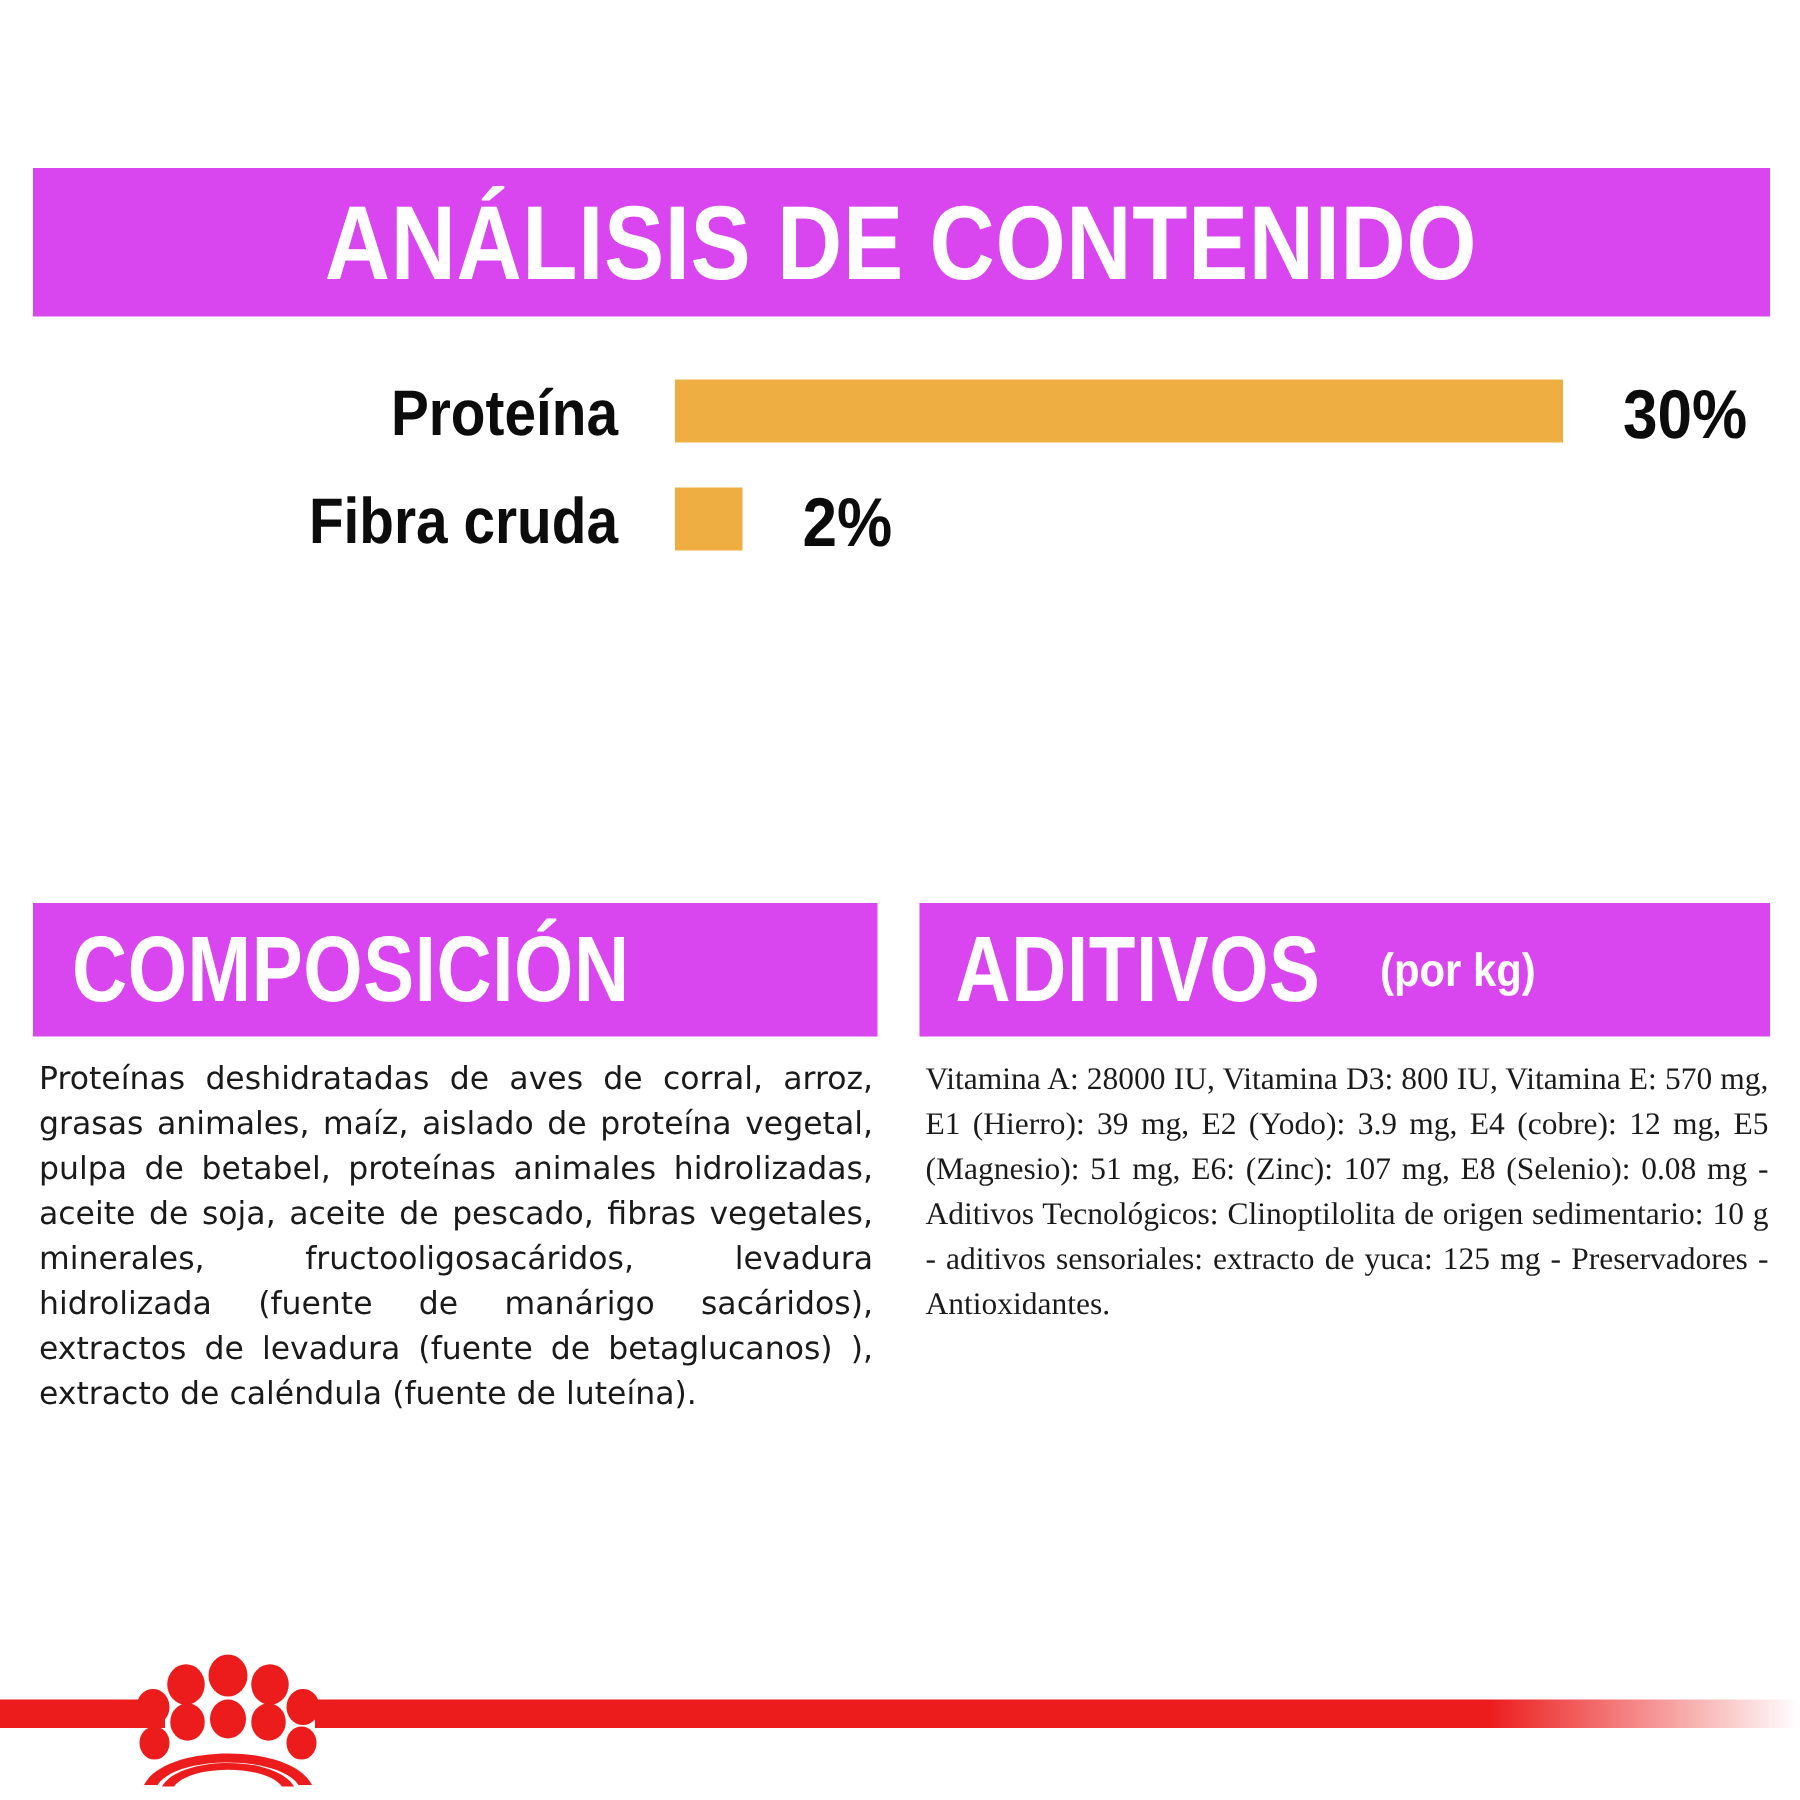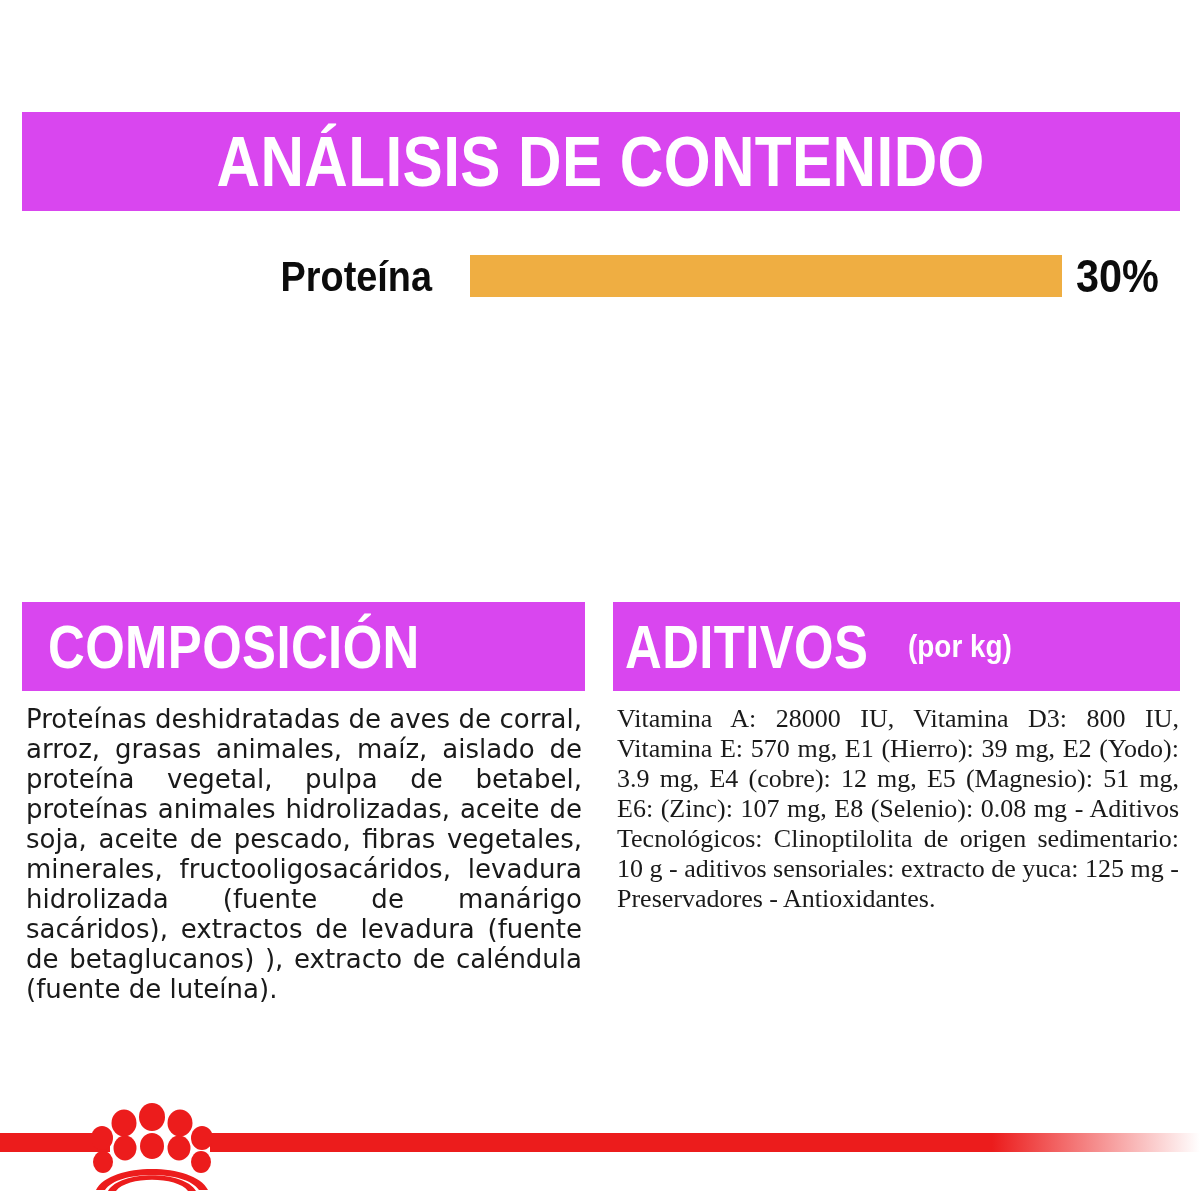--- a/index.html
+++ b/index.html
@@ -55,42 +55,42 @@
     left: 0;
     top: 240px;
     width: 1200px;
     height: 230px;
   }
   .chart-row {
     position: relative;
     height: 72px;
     display: flex;
     align-items: center;
-    margin-left: 20px;
   }
   .row-label {
     position: absolute;
     left: 0;
     width: 412px;
     text-align: right;
     font-family: "Liberation Sans", sans-serif;
     font-weight: bold;
     font-size: 43px;
     color: #0c0c0c;
     transform: scaleX(0.88);
     transform-origin: right center;
     white-space: nowrap;
     line-height: 1;
   }
   .bar-wrap {
     position: absolute;
     left: 450px;
     right: 0;
     display: flex;
-    align-items: center;
+    align-items: flex-start;
+    gap: 26px;
   }
   .bar {
     background: #efae42;
     height: 42px;
     flex: 0 0 auto;
   }
   .bar-value {
     font-family: "Liberation Sans", sans-serif;
     font-weight: bold;
     font-size: 46px;
@@ -112,39 +112,39 @@
     padding-left: 26px;
   }
   #composition-banner .banner-title { font-size: 62px; }
 
   #additives-banner {
     position: absolute;
     left: 613px;
     top: 602px;
     width: 567px;
     height: 89px;
-    padding-left: 12px;
+    padding-left: 24px;
   }
   #additives-banner .banner-title { font-size: 62px; }
   #additives-banner .banner-subtitle {
     color: #ffffff;
     font-family: "Liberation Sans", sans-serif;
     font-weight: bold;
     font-size: 31px;
     transform: scaleX(0.9);
     transform-origin: left center;
     white-space: nowrap;
     margin-left: -14px;
     line-height: 1;
   }
 
   .body-text {
     position: absolute;
     font-family: "DejaVu Sans", sans-serif;
-    font-size: 26px;
+    font-size: 21px;
     line-height: 30px;
     color: #1a1a1a;
     text-align: justify;
     text-justify: inter-word;
   }
   #composition-text {
     left: 26px;
     top: 704px;
     width: 556px;
   }
@@ -198,20 +198,27 @@
 
   <div class="chart-row">
     <div class="row-label">Proteína</div>
     <div class="bar-wrap">
       <div class="bar" style="width:592px"></div>
       <div class="bar-value">30%</div>
     </div>
   </div>
 
 
+  <div class="chart-row">
+    <div class="row-label">Fibra cruda</div>
+    <div class="bar-wrap">
+      <div class="bar" style="width:45px"></div>
+      <div class="bar-value">2%</div>
+    </div>
+  </div>
 
 </div>
 
 <div class="banner" id="composition-banner">
   <div class="banner-title">COMPOSICIÓN</div>
 </div>
 <div class="body-text" id="composition-text">Proteínas deshidratadas de aves de corral, arroz, grasas animales, maíz, aislado de proteína vegetal, pulpa de betabel, proteínas animales hidrolizadas, aceite de soja, aceite de pescado, fibras vegetales, minerales, fructooligosacáridos, levadura hidrolizada (fuente de manárigo sacáridos), extractos de levadura (fuente de betaglucanos) ), extracto de caléndula (fuente de luteína).</div>
 
 <div class="banner" id="additives-banner">
   <div class="banner-title">ADITIVOS</div>

